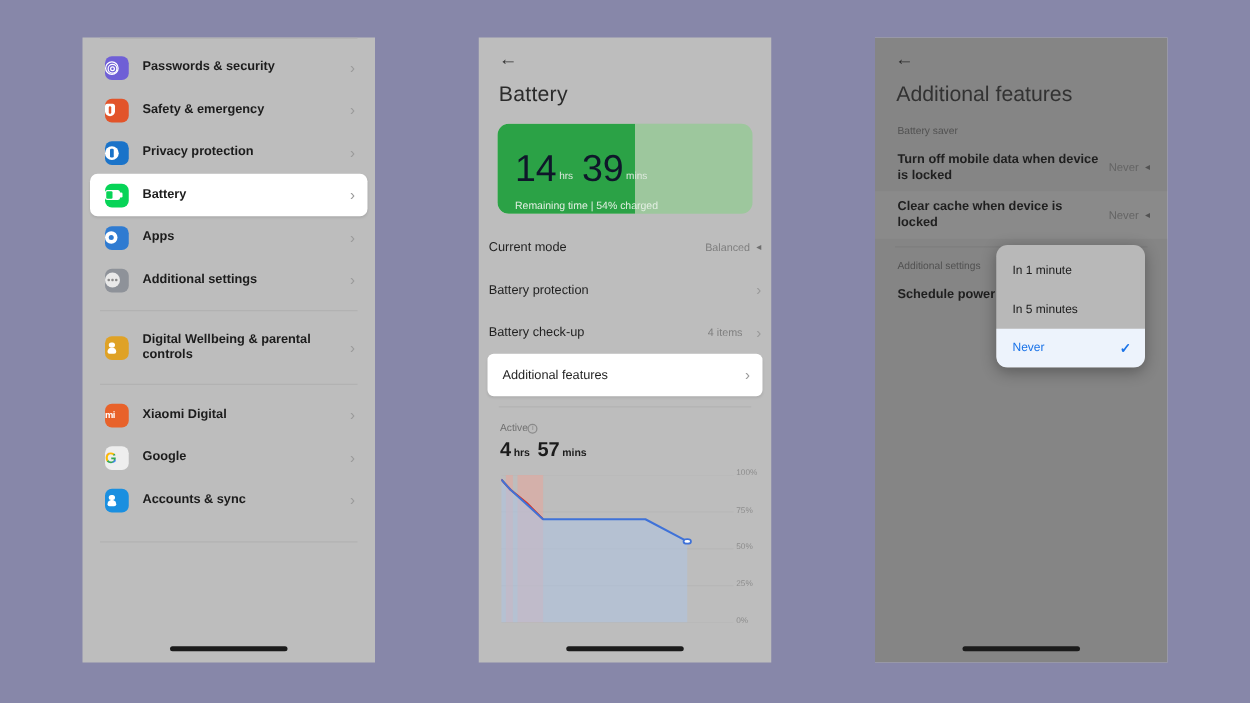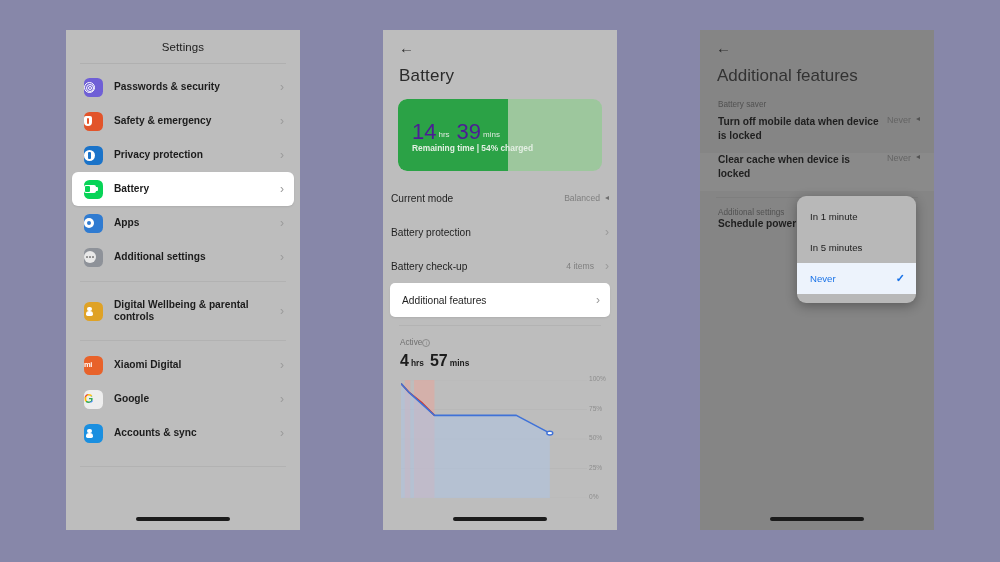--- a/index.html
+++ b/index.html
@@ -128,23 +128,23 @@
     background: #9dc79d;
     position: relative;
     overflow: hidden;
   }
   .batt-fill {
     position: absolute; left:0; top:0; bottom:0;
     background: #2ba246;
     border-radius: 9px 0 0 9px;
   }
   .batt-inner { position: relative; padding: 22px 0 0 14px; }
-  .batt-big { font-size: 22px; color:#4c1d95; font-weight: 300; line-height: 1; }
+  .batt-big { font-size: 30px; color:#0f172a; font-weight: 300; line-height: 1; }
   .batt-unit { font-size: 8px; color:#dfe9df; margin: 0 7px 0 2px; position: relative; top: -2px;}
-  .batt-sub { font-size: 8.4px; color:#e3efe3; margin-top: 0; font-weight: bold; }
+  .batt-sub { font-size: 8.4px; color:#e3efe3; margin-top: 8px; }
   .b-row {
     display:flex; align-items:center;
     height: 34px; padding: 0 8px;
     font-size: 10.2px; color:#1f1f1f;
   }
   .b-row .lbl { flex: 1; }
   .b-row .val { font-size: 8.6px; color:#7f7f7f; margin-right: 5px; }
   .b-row.highlight {
     background:#fff; border-radius:5px; margin: 0 7px;
     padding: 0 10px 0 12px;
@@ -162,57 +162,56 @@
   .chart-svg { position:absolute; inset:0; width:100%; height:100%; }
   .ylabels { position:absolute; right:-28px; top:0; height:100%; width:26px; }
   .ylabels span { position:absolute; font-size:6.6px; color:#8d8d8d; }
 
   
   .p3-scrim { position:absolute; inset:0; background: rgba(40,40,40,.40); z-index: 5; pointer-events:none;}
   .p3-content { position: relative; z-index: 1; }
   .p3-title { font-size: 17px; color:#3a3a3a; padding: 9px 0 0 17px; }
   .p3-section { font-size: 8.2px; color:#6d6d6d; padding: 14px 0 0 18px; }
   .f-row {
-    display:flex; min-height:38px;
+    display:flex; align-items:center; min-height:38px;
     padding: 0 14px 0 18px;
   }
   .f-row.selected { background: rgba(255,255,255,.16); }
   .f-label { flex:1; font-size: 10.2px; font-weight: bold; color:#191919; line-height: 13.5px; padding-right: 8px;}
   .f-val { font-size: 9px; color:#8c8c8c; margin-right: 5px; white-space: nowrap;}
   .f-divider { height:1px; background:#b8b8b8; margin: 6px 16px; }
 
   .dropdown {
     position: absolute;
     left: 797px; top: 196px;
     width: 119px;
     background: #b8b8b8;
     border-radius: 9px;
     box-shadow: 0 3px 12px rgba(0,0,0,.32);
     overflow: hidden;
     z-index: 40;
-    padding: 5px 0 9px;
+    padding: 5px 0 0;
   }
   .dd-item {
     height: 31px;
     display:flex; align-items:center;
     padding: 0 11px 0 13px;
     font-size: 9.6px;
     color: #1c1c1c;
   }
   .dd-item .txt { flex:1; }
   .dd-item.sel { background:#edf3fc; color:#1a73e8; }
   .dd-check { color:#1a73e8; font-size: 11px; font-weight: bold; }
 </style>
 </head>
 <body>
 
 <div class="stage">
 
   <div class="panel" id="panel-settings">
-    <div class="p1-title">Settings</div>
     <div class="p1-divider"></div>
 
     <div class="p1-list">
 
       <div class="s-row">
         <span class="s-icon" style="background:#6f5fd6">
             <span class="g-rings"></span>
           </span>
         <span class="s-label">Passwords &amp; security</span>
         <span class="chev">›</span>

